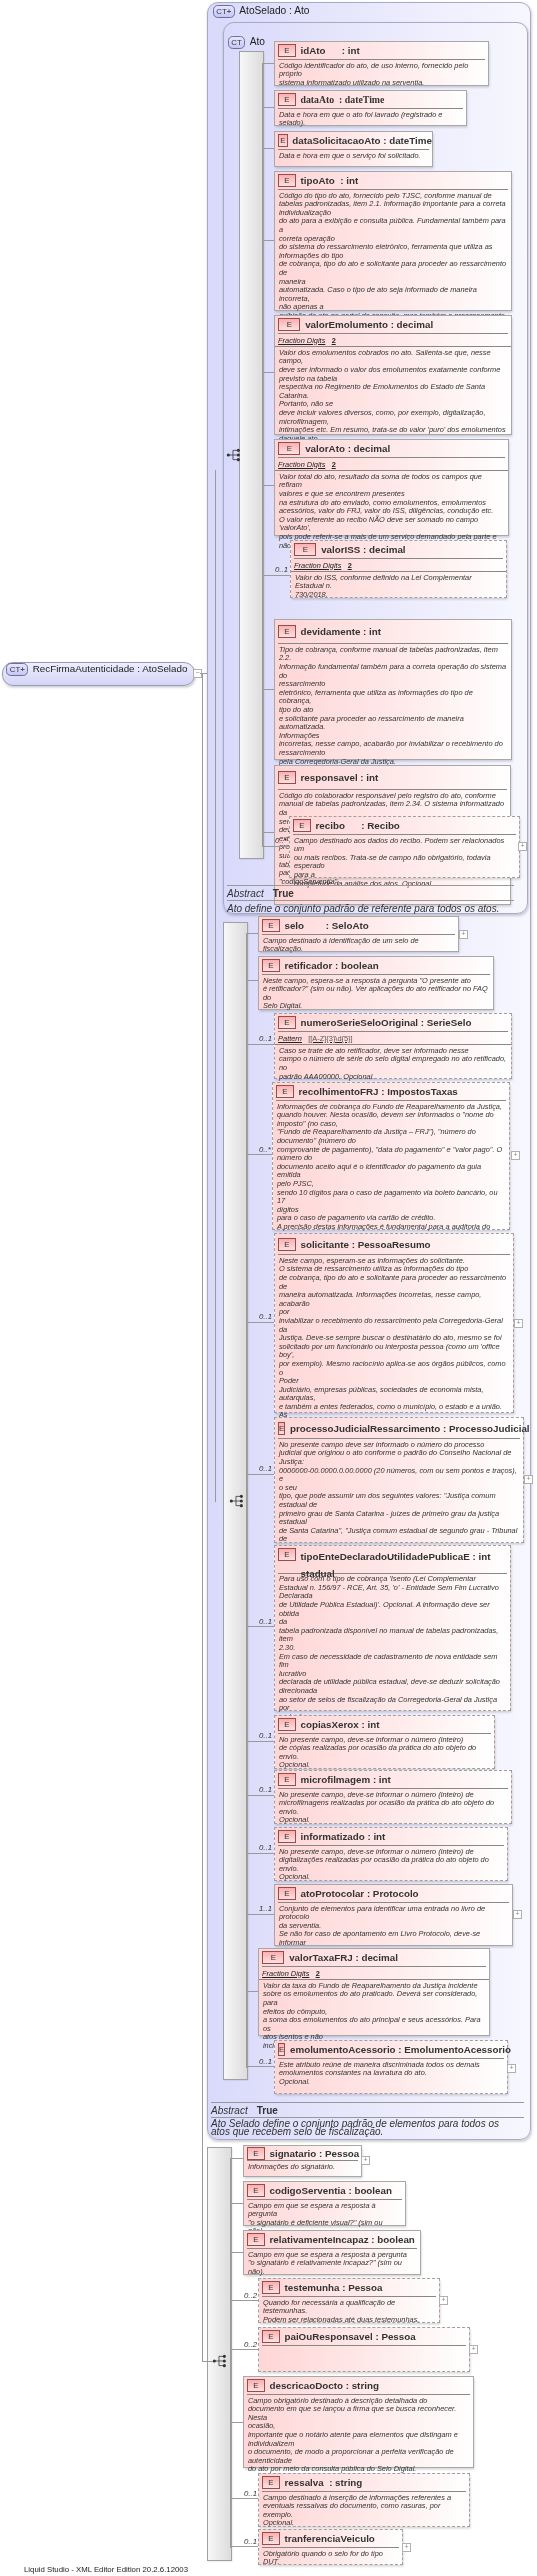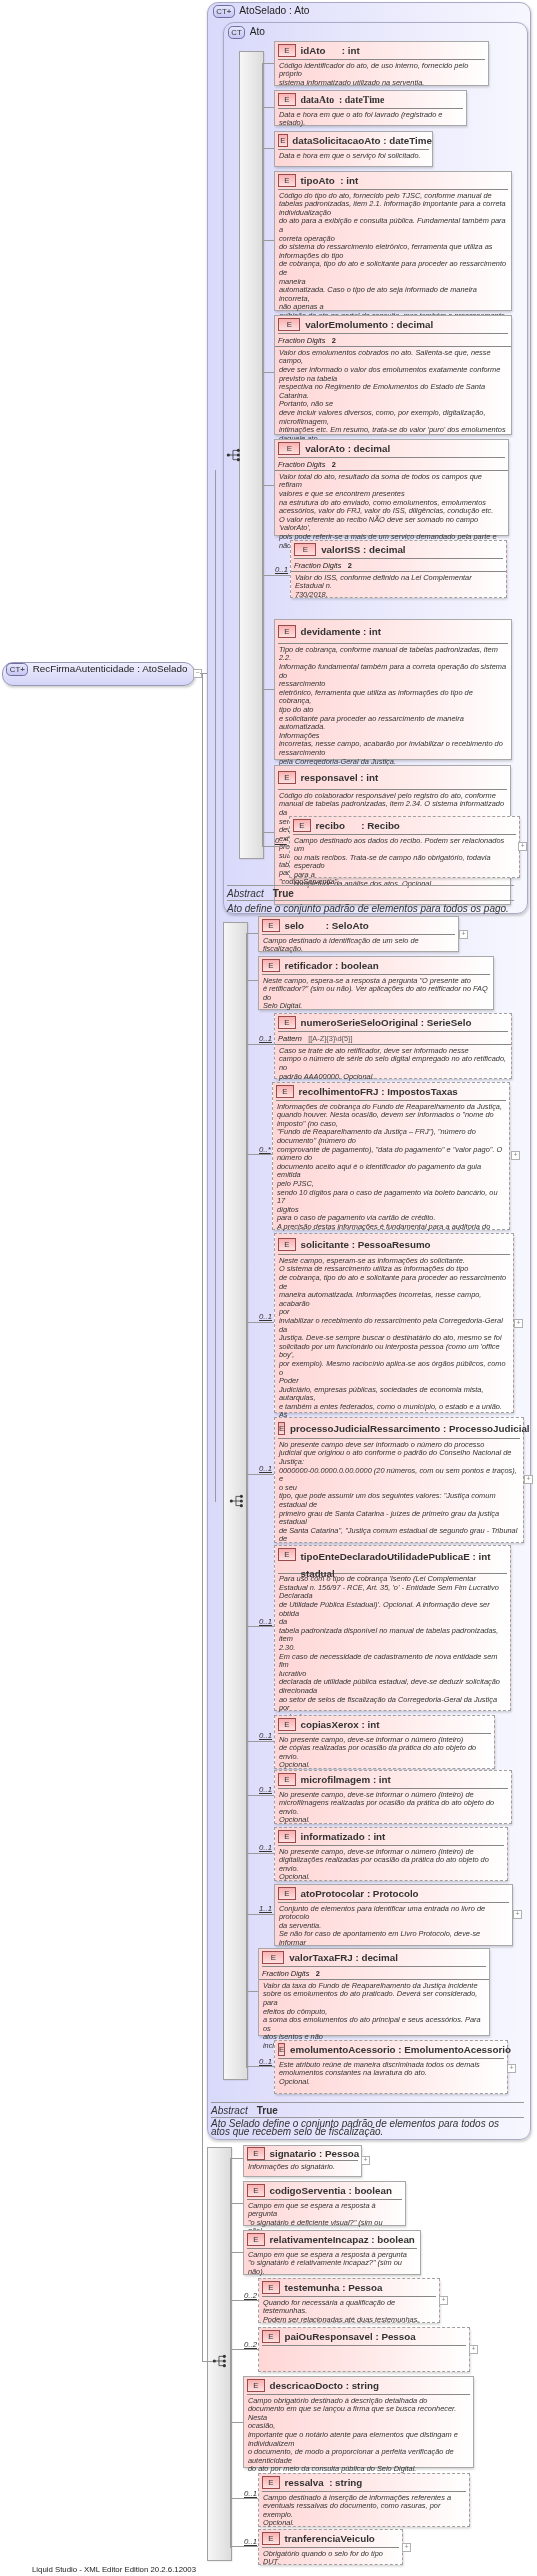--- a/index.html
+++ b/index.html
@@ -25,24 +25,24 @@
   .el { position:absolute; border:0.8px solid #a8a8a8;
         background:linear-gradient(90deg,#ffd6d6 0%,#ffeaea 55%,#ffffff 100%);
         box-shadow:0.8px 1.6px 2.3px rgba(0,0,0,0.18); }
   .el.opt { border:0.8px dashed #a0a0a0; }
   .el-head { display:flex; align-items:center; height:17px; padding-left:3.1px; font-size:9.8px; font-weight:bold; color:#333; white-space:nowrap; }
   .el-badge { display:inline-block; width:15.7px; height:11px; line-height:11px; text-align:center;
               font-size:7.8px; font-weight:normal; color:#333; border:0.8px solid #9a4a4a;
               background:linear-gradient(#f8b0b0,#fde1e1); margin-right:4.7px; }
   .el-badge.wide { width:20.4px; }
   .el-hr { border-top:0.8px solid #888; margin:0 3.1px; }
-  .el-facet { font-size:7.4px; font-style:italic; color:#222; padding:1.6px 3.1px; border-bottom:0.8px solid #888; margin:0 0 0 0; }
+  .el-facet { font-size:7.4px; font-style:italic; color:#222; padding:1.6px 3.1px; border-bottom:0.8px solid #888; margin:0 0 0 0;text-decoration:underline; }
   .el-facet b { font-style:normal; font-weight:bold; margin-left:6.3px; }
   .el-doc { font-size:7.4px; font-style:italic; color:#333; padding:1.6px 3.9px 3.1px 3.9px; line-height:8.6px; white-space:pre-line; }
-  .card { position:absolute; font-size:7.8px; font-style:italic; color:#333;text-decoration:underline; }
+  .card { position:absolute; font-size:7.8px; font-style:italic; color:#333; }
   .hline { position:absolute; height:0.8px; background:#9a9a9a; }
   .vline { position:absolute; width:0.8px; background:#9a9a9a; }
   .expand { position:absolute; width:7px; height:7px; border:0.8px solid #b0b0b0; background:#fff;
             font-size:7px; line-height:6.3px; text-align:center; color:#888; }
   .root { position:absolute; border:0.8px solid #9a9ab8; border-radius:11px;
           background:linear-gradient(#eeeeff,#d4d4f7); box-shadow:0.8px 1.6px 2.3px rgba(0,0,0,0.2);
           font-size:9.8px; color:#222; white-space:nowrap; padding:0 6.3px 0 3.9px; display:flex; align-items:flex-start; }
   .footer-text { position:absolute; font-size:7.8px; color:#222; }
 </style>
 </head>
@@ -55,21 +55,21 @@
 <div class="expand" style="left:193px; top:669px;">−</div>
 <div class="hline" style="left:200px; top:673px; width:7.8px;"></div>
 <div class="vline" style="left:202px; top:673px; height:1688px;"></div>
 
 <div class="ct-box" style="left:207px; top:1.6px; width:322px; height:2136px;"></div>
 <div class="ct-header" style="left:213px; top:4.7px;">
   <span class="ct-badge"><span>CT</span><span class="plus">+</span></span><span>AtoSelado : Ato</span>
 </div>
 
 <div class="ct-box" style="left:223px; top:22px; width:303px; height:890px;"></div>
-<div class="ct-header" style="left:228px; top:26px;">
+<div class="ct-header" style="left:228px; top:36px;">
   <span class="ct-badge">CT</span><span>Ato</span>
 </div>
 
 <div class="seq-bar" style="left:239px; top:51px; width:23px; height:806px;"></div>
 <svg class="seq-icon" style="left:226px; top:448px;" viewBox="0 0 22 18">
   <line x1="3" y1="9" x2="9" y2="9" stroke="#333" stroke-width="1"></line>
     <line x1="9" y1="3" x2="9" y2="15" stroke="#333" stroke-width="1"></line>
   <line x1="9" y1="3" x2="15" y2="3" stroke="#333"></line>
     <line x1="9" y1="9" x2="15" y2="9" stroke="#333"></line>
     <line x1="9" y1="15" x2="15" y2="15" stroke="#333"></line>
@@ -231,21 +231,21 @@
   <div class="el-hr"></div>
   <div class="el-doc">Campo destinado aos dados do recibo. Podem ser relacionados um
 ou mais recibos. Trata-se de campo não obrigatório, todavia esperado
 para a
 completude da análise dos atos. Opcional.</div>
 </div>
 <div class="expand" style="left:518px; top:842px;">+</div>
 
 <div class="ct-footer" style="left:227px; top:885px; width:287px;">
   <div class="row"><i>Abstract</i> <b style="margin-left:6.3px;">True</b></div>
-  <div class="row" style="font-style:italic;">Ato define o conjunto padrão de elementos para todos os pago.</div>
+  <div class="row" style="font-style:italic;">Ato define o conjunto padrão de referente para todos os atos.</div>
 </div>
 
 <div class="seq-bar" style="left:223px; top:922px; width:23px; height:1156px;"></div>
 <svg class="seq-icon" style="left:229px; top:1494px;" viewBox="0 0 22 18">
   <line x1="3" y1="9" x2="9" y2="9" stroke="#333"></line>
     <line x1="9" y1="3" x2="9" y2="15" stroke="#333"></line>
   <line x1="9" y1="3" x2="15" y2="3" stroke="#333"></line>
     <line x1="9" y1="9" x2="15" y2="9" stroke="#333"></line>
     <line x1="9" y1="15" x2="15" y2="15" stroke="#333"></line>
   <circle cx="3" cy="9" r="2" fill="#333"></circle>
@@ -596,14 +596,14 @@
 <div class="el opt" style="left:258px; top:2529px; width:143px; height:34px;">
   <div class="el-head">
       <span class="el-badge">E</span>
       <span>tranferenciaVeiculo</span>
     </div>
   <div class="el-hr"></div>
   <div class="el-doc">Obrigatório quando o selo for do tipo DUT.</div>
 </div>
 <div class="expand" style="left:402px; top:2543px;">+</div>
 
-<div class="footer-text" style="left:16px; top:2565px;padding-left:16px;">Liquid Studio - XML Editor Edition 20.2.6.12003</div>
+<div class="footer-text" style="left:8px; top:2565px;padding-left:16px;">Liquid Studio - XML Editor Edition 20.2.6.12003</div>
 
 
 </body></html>

